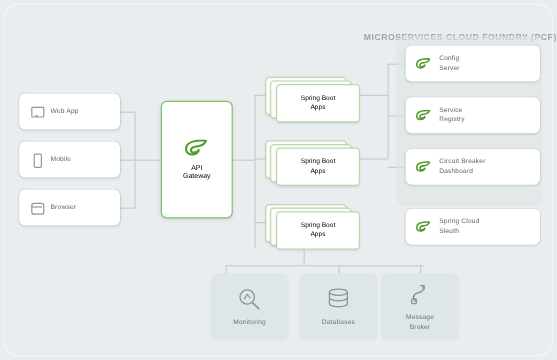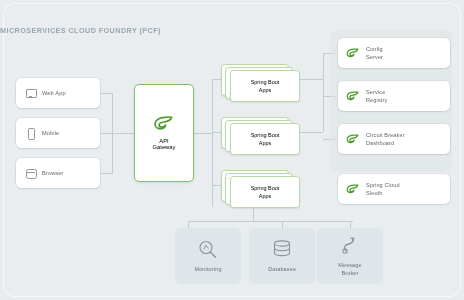--- a/index.html
+++ b/index.html
@@ -13,21 +13,21 @@
 
   
   .frame{
     position:absolute;left:3px;top:3px;width:458px;height:294px;
     border-radius:12px;background:#e9edf0;
     box-shadow:inset 0 0 0 1px rgba(255,255,255,.55);
   }
 
   .title{
     position:absolute;left:0;top:26px;width:464px;
-    text-align:left;
+    text-align:right;
     font-size:7.2px;letter-spacing:.45px;
     color:#9aa6ad;font-weight:600;
     text-transform:uppercase;
     filter:blur(.35px);
   }
 
   
   .card{
     position:absolute;background:#ffffff;border-radius:5px;
     box-shadow:0 1px 2px rgba(40,55,70,.10),0 0 0 .6px rgba(190,200,208,.55);

